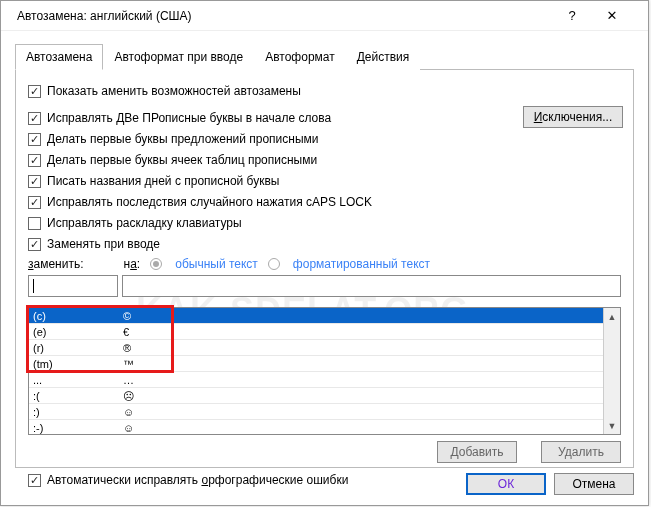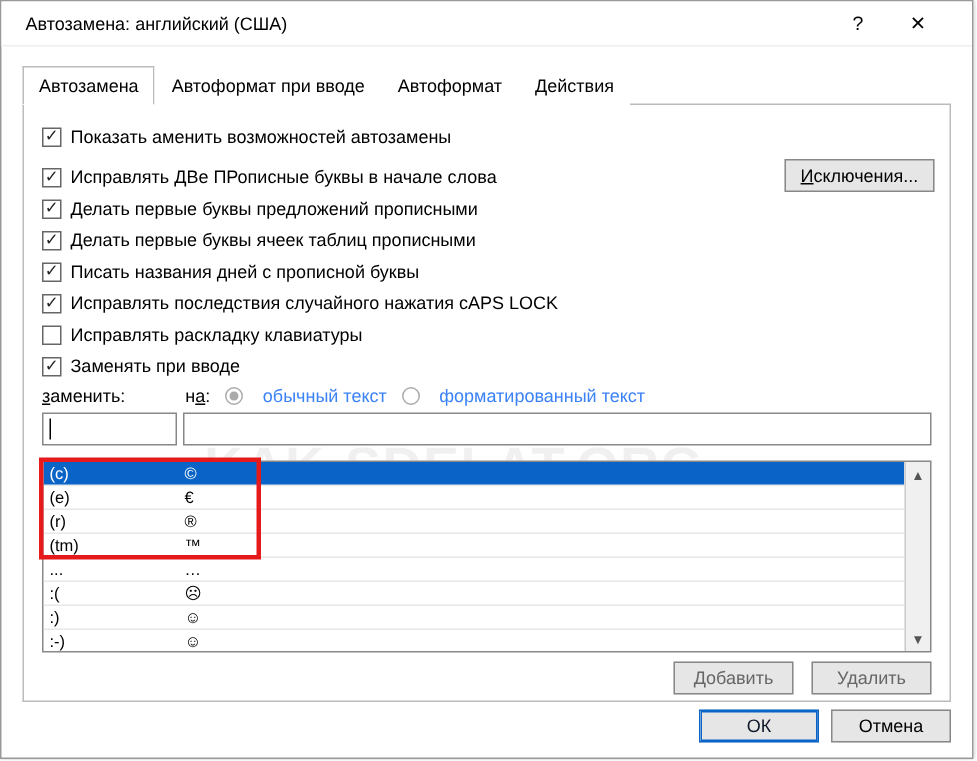--- a/index.html
+++ b/index.html
@@ -215,37 +215,37 @@
   .scroll .arrow.down { bottom: 0; }
   .redbox {
     position: absolute;
     border: 3px solid #e61a1a;
     pointer-events: none;
   }
   .redbox.a { left: -2px; top: -2px; width: 148px; height: 68px; }
   .actions-under {
     display: flex;
     justify-content: flex-end;
-    gap: 12px;
+    gap: 24px;
     margin-top: 6px;
   }
   .btn {
     width: 80px;
     height: 22px;
     border: 1px solid #888;
     background: #e6e6e6;
     display: flex;
     align-items: center;
     justify-content: center;
     color: #666;
   }
   .btn.default {
     border: 1px solid #0a64c8;
     box-shadow: 0 0 0 1px #0a64c8 inset;
-    color: #0f172a;
+    color: #6d28d9;
   }
   .footer {
     position: absolute;
     right: 14px;
     bottom: 10px;
     display: flex;
     gap: 8px;
   }
   .underline-letter { text-decoration: underline; }
 </style>
@@ -368,20 +368,24 @@
           </div>
         </div>
         <div class="redbox a"></div>
       </div>
 
       <div class="actions-under">
         <div class="btn">Добавить</div>
         <div class="btn">Удалить</div>
       </div>
 
+      <div class="checkrow" style="margin-top:8px;">
+        <span class="chk checked"></span>
+        <span>Автоматически исправлять <span class="underline-letter">о</span>рфографические ошибки</span>
+      </div>
     </div>
   </div>
 
   <div class="footer">
     <div class="btn default">ОК</div>
     <div class="btn" style="color:#000">Отмена</div>
   </div>
 </div>
 
 </body></html>

